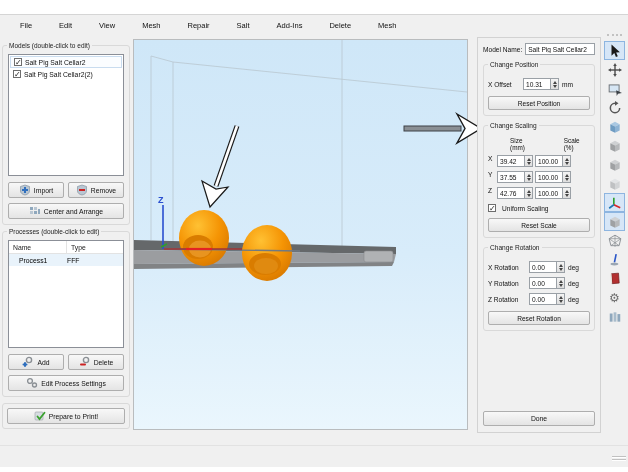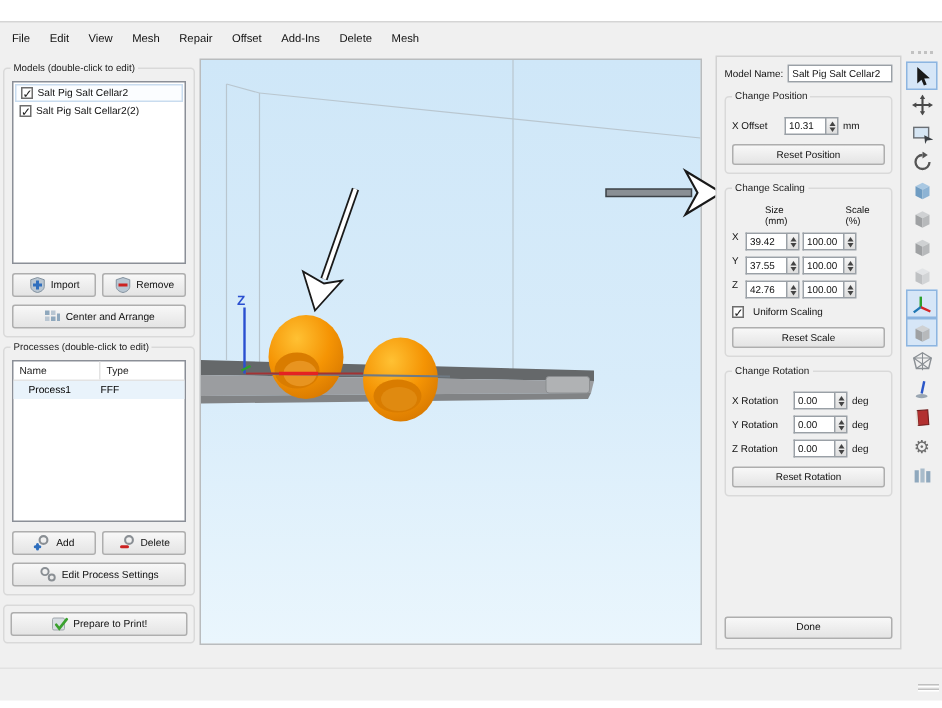--- a/index.html
+++ b/index.html
@@ -1,20 +1,20 @@
 <!DOCTYPE html>
 <html><head>
 <meta charset="utf-8">
 <style>
   * { margin:0; padding:0; box-sizing:border-box; }
   html,body { width:628px; height:472px; background:#ffffff; font-family:"Liberation Sans", sans-serif; overflow:hidden; }
   .window { position:absolute; left:0; top:14px; width:628px; height:438px; background:#f0f0f0; border-top:1px solid #d5d5d5; }
 
   
-  .menubar { position:absolute; left:0; top:2px; height:16px; width:100%; display:flex; align-items:center; padding-left:8px; }
+  .menubar { position:absolute; left:0; top:2px; height:16px; width:100%; display:flex; align-items:center; padding-left:20px;gap:14px; }
   .menu-item { font-size:7.5px; color:#111; padding:2px 7px 2px 0; margin-right:6px; cursor:default; }
 
   
   .left-panel { position:absolute; left:2px; top:24px; width:128px; }
   .groupbox { position:relative; border:1px solid #d9d9d9; border-radius:3px; padding:8px 5px 5px; margin-top:6px; background:#f0f0f0; }
   .groupbox > .g-title { position:absolute; top:-4px; left:4px; background:#f0f0f0; font-size:6.5px; color:#222; padding:0 2px; white-space:nowrap; }
   .listbox { background:#fff; border:1px solid #8b8f97; height:122px; overflow:hidden; padding:1px; }
   .list-item { display:flex; align-items:center; height:12px; font-size:6.8px; color:#111; padding-left:3px; }
   .list-item.sel { border:1px solid #c9dcef; background:#fbfdff; }
   .cb { width:8px; height:8px; border:1px solid #6d6d6d; background:#fff; font-size:8px; line-height:7px; text-align:center; color:#1a1a1a; margin-right:3px; flex:0 0 auto; }
@@ -82,21 +82,21 @@
 <body>
 
 <div class="window">
 
   <div class="menubar">
     <span class="menu-item">File</span>
     <span class="menu-item">Edit</span>
     <span class="menu-item">View</span>
     <span class="menu-item">Mesh</span>
     <span class="menu-item">Repair</span>
-    <span class="menu-item">Offset</span>
+    <span class="menu-item">Salt</span>
     <span class="menu-item">Add-Ins</span>
     <span class="menu-item">Delete</span>
     <span class="menu-item">Mesh</span>
   </div>
 
   <div class="left-panel">
 
     <div class="groupbox">
       <span class="g-title">Models (double-click to edit)</span>
       <div class="listbox">

